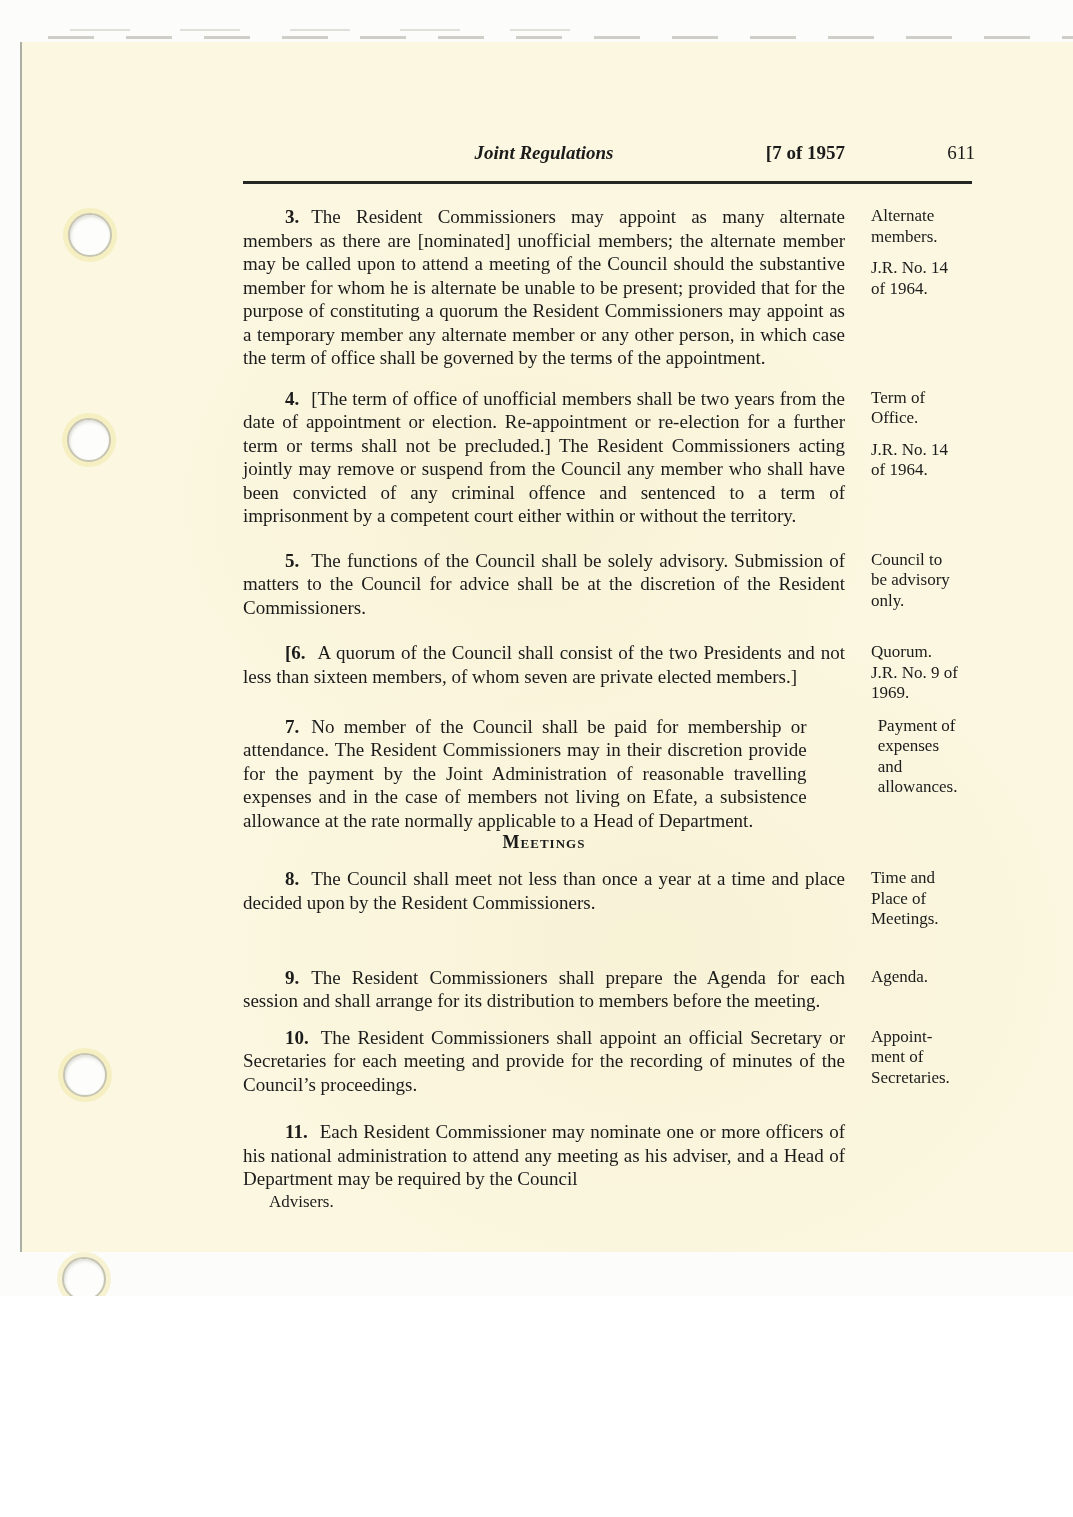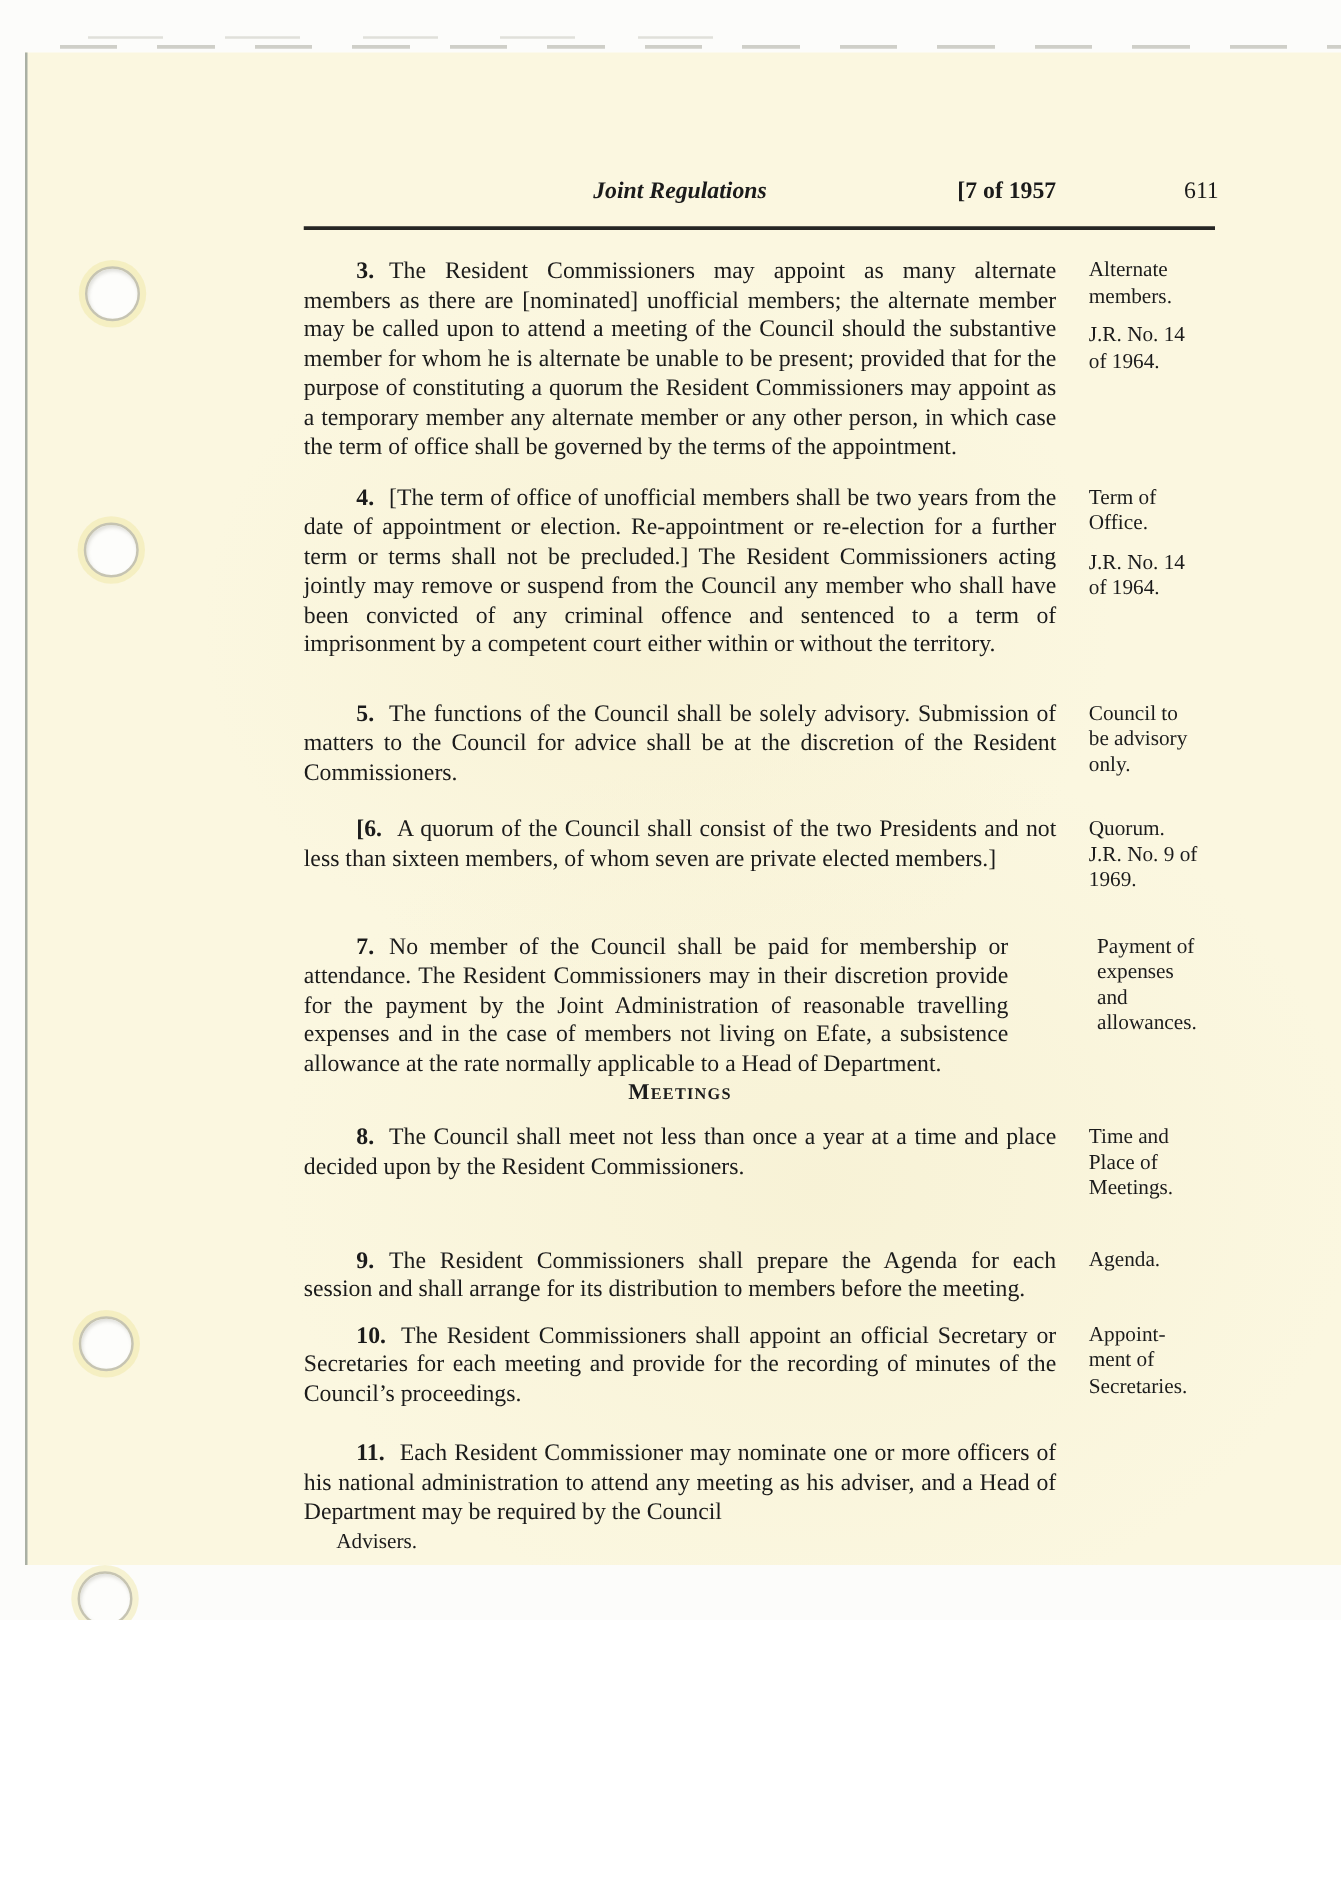--- a/index.html
+++ b/index.html
@@ -110,39 +110,39 @@
     <div class="row" style="margin-top:17px;">
       <p class="body-col" style="margin:0; text-indent:42px;"><span class="num">4.</span><span>[The term of office of unofficial members shall be two years from the date of appointment or election. Re-appointment or re-election for a further term or terms shall not be precluded.] The Resident Commissioners acting jointly may remove or suspend from the Council any member who shall have been convicted of any criminal offence and sentenced to a term of imprisonment by a competent court either within or without the territory.</span></p>
       <div class="notes-col">
         <div class="note">Term of
 Office.</div>
         <div class="note">J.R. No. 14
 of 1964.</div>
       </div>
     </div>
 
-    <div class="row" style="margin-top:32px;">
+    <div class="row" style="margin-top:21px;">
       <p class="body-col" style="margin:0; text-indent:42px;"><span class="num">5.</span><span>The functions of the Council shall be solely advisory. Submission of matters to the Council for advice shall be at the discretion of the Resident Commissioners.</span></p>
       <div class="notes-col">
         <div class="note">Council to
 be advisory
 only.</div>
       </div>
     </div>
 
     <div class="row" style="margin-top:19px;">
       <p class="body-col" style="margin:0; text-indent:42px;"><span class="num">[6.</span><span>A quorum of the Council shall consist of the two Presidents and not less than sixteen members, of whom seven are private elected members.]</span></p>
       <div class="notes-col">
         <div class="note">Quorum.
 J.R. No. 9 of
 1969.</div>
       </div>
     </div>
 
-    <div class="row" style="margin-top:20px;gap:45px;">
+    <div class="row" style="gap:45px;">
       <p class="body-col" style="margin:0; text-indent:42px;"><span class="num">7.</span><span>No member of the Council shall be paid for membership or attendance. The Resident Commissioners may in their discretion provide for the payment by the Joint Administration of reasonable travelling expenses and in the case of members not living on Efate, a subsistence allowance at the rate normally applicable to a Head of Department.</span></p>
       <div class="notes-col">
         <div class="note">Payment of
 expenses
 and
 allowances.</div>
       </div>
     </div>
 
     <div class="part-subheading" style="">Meetings</div>

